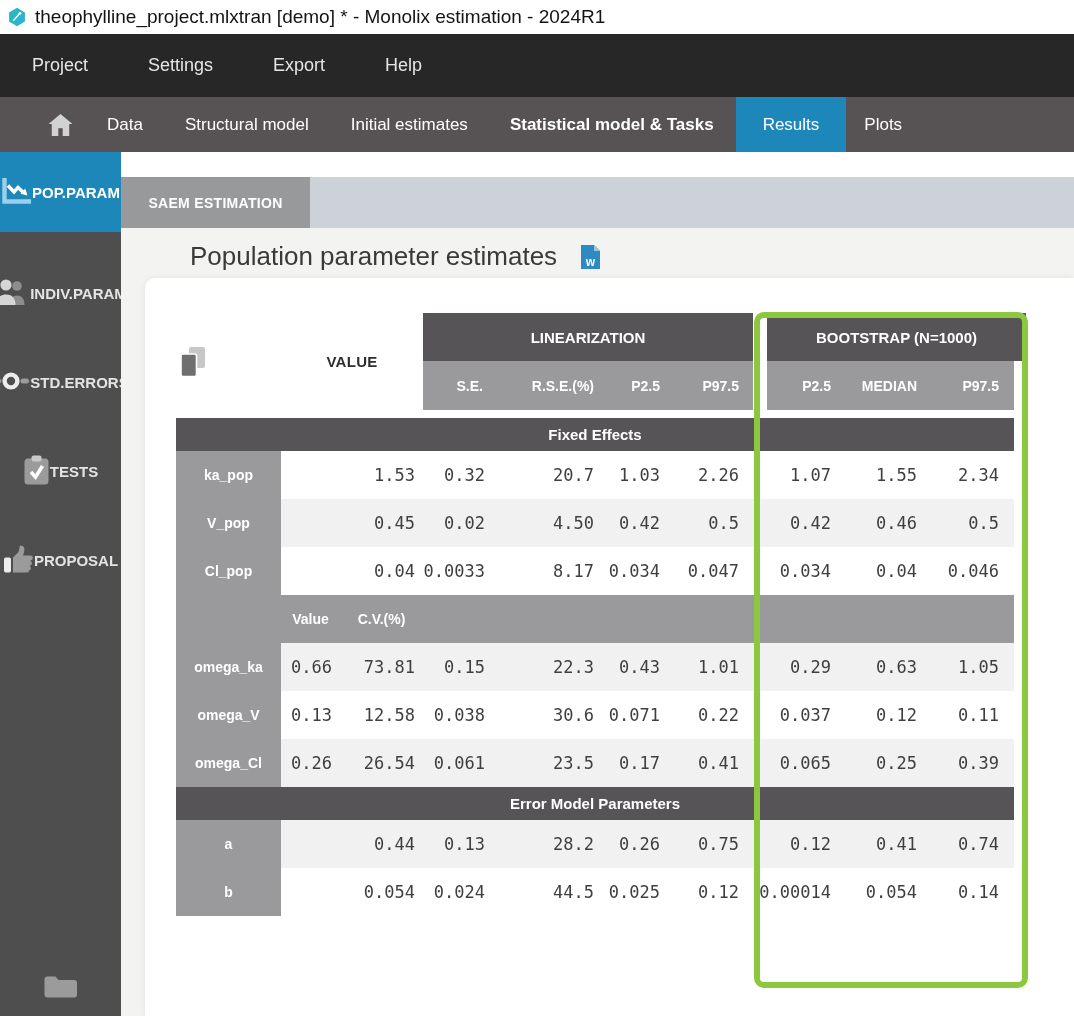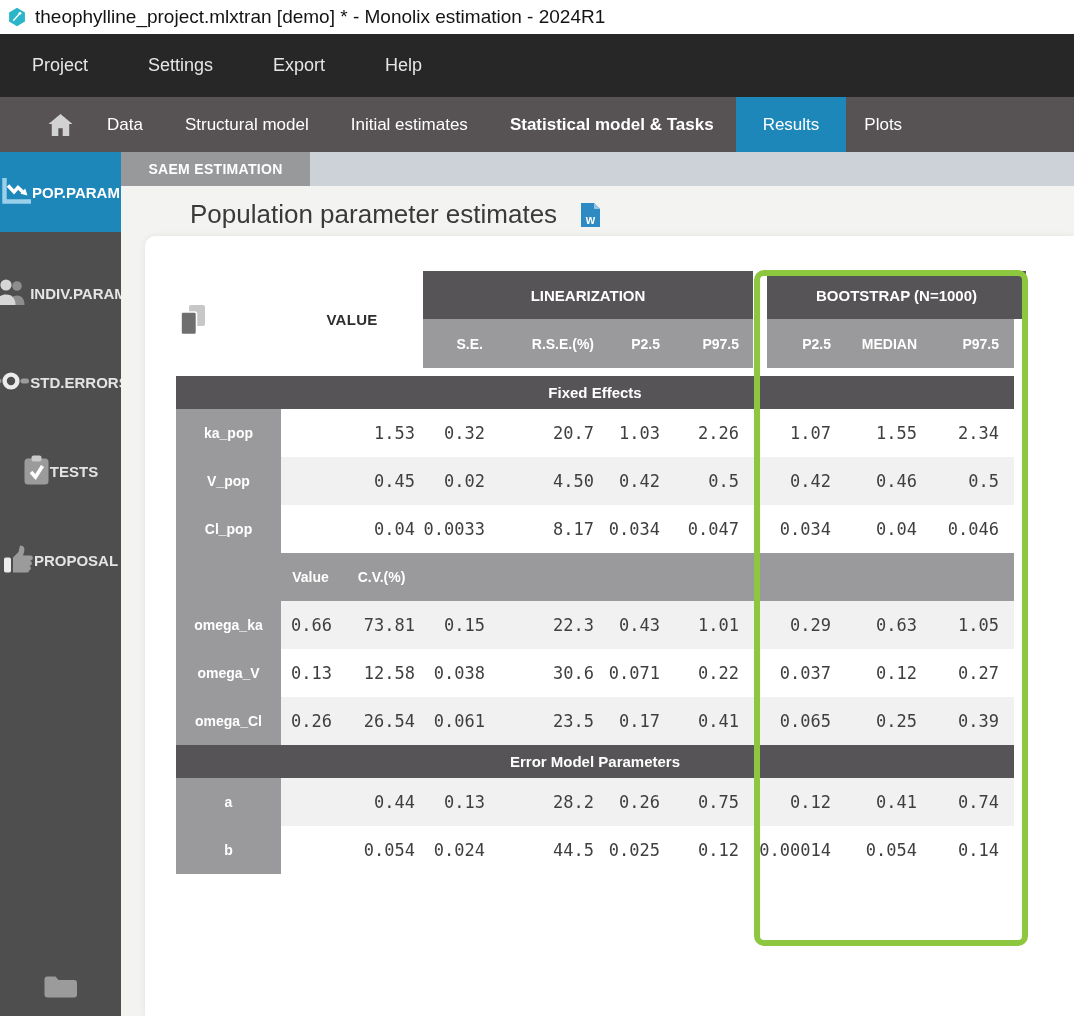--- a/index.html
+++ b/index.html
@@ -21,21 +21,21 @@
   
   .contentrow{display:flex;height:864px;}
   .sidebar{width:121px;background:#4e4e4e;position:relative;flex:none;display:flex;flex-direction:column;align-items:stretch;}
   .sideitem{display:flex;align-items:center;justify-content:center;
     color:#e4e4e4;font-size:15px;font-weight:600;}
   .sideitem.active{background:var(--accent-blue,#1d87ba);height:80px;color:#fff;}
   .sideitem.plain{height:76px;margin-top:13px;}
   .folderwrap{position:absolute;bottom:14px;left:0;width:121px;display:flex;justify-content:center;}
   
   .main{flex:1;display:flex;flex-direction:column;min-width:0;}
-  .substrip{height:34px;background:#cdd2d8;display:flex;}
+  .substrip{height:51px;background:#cdd2d8;display:flex;margin-top:25px;}
   .subtab{width:189px;background:#98999b;color:#fff;font-size:14px;font-weight:bold;
     display:flex;align-items:center;justify-content:center;letter-spacing:.3px;}
   .workspace{flex:1;background:#f3f3f2;padding-left:24px;display:flex;flex-direction:column;position:relative;}
   .titlerow{margin:13px 0 6px 45px;display:flex;align-items:center;gap:23px;}
   .titlerow h1{margin:0;font-size:26px;font-weight:400;color:#3a3a3a;}
   .card{flex:1;background:#ffffff;border-radius:10px 0 0 0;box-shadow:0 0 7px rgba(0,0,0,.07);
     position:relative;padding:35px 0 0 31px;}
   
   .ptable{width:838px;font-size:17px;}
   .t-head{display:flex;}
@@ -277,21 +277,21 @@
               <div class="t-row">
                 <div class="c label">omega_V</div>
                 <div class="c v num">0.13</div>
                 <div class="c cv num">12.58</div>
                 <div class="c l0 num">0.038</div>
                 <div class="c l1 num">30.6</div>
                 <div class="c l2 num">0.071</div>
                 <div class="c l3 num">0.22</div>
                 <div class="c b0 num">0.037</div>
                 <div class="c b1 num">0.12</div>
-                <div class="c b2 num">0.27</div>
+                <div class="c b2 num">0.11</div>
               </div>
               <div class="t-row shade">
                 <div class="c label">omega_Cl</div>
                 <div class="c v num">0.26</div>
                 <div class="c cv num">26.54</div>
                 <div class="c l0 num">0.061</div>
                 <div class="c l1 num">23.5</div>
                 <div class="c l2 num">0.17</div>
                 <div class="c l3 num">0.41</div>
                 <div class="c b0 num">0.065</div>

